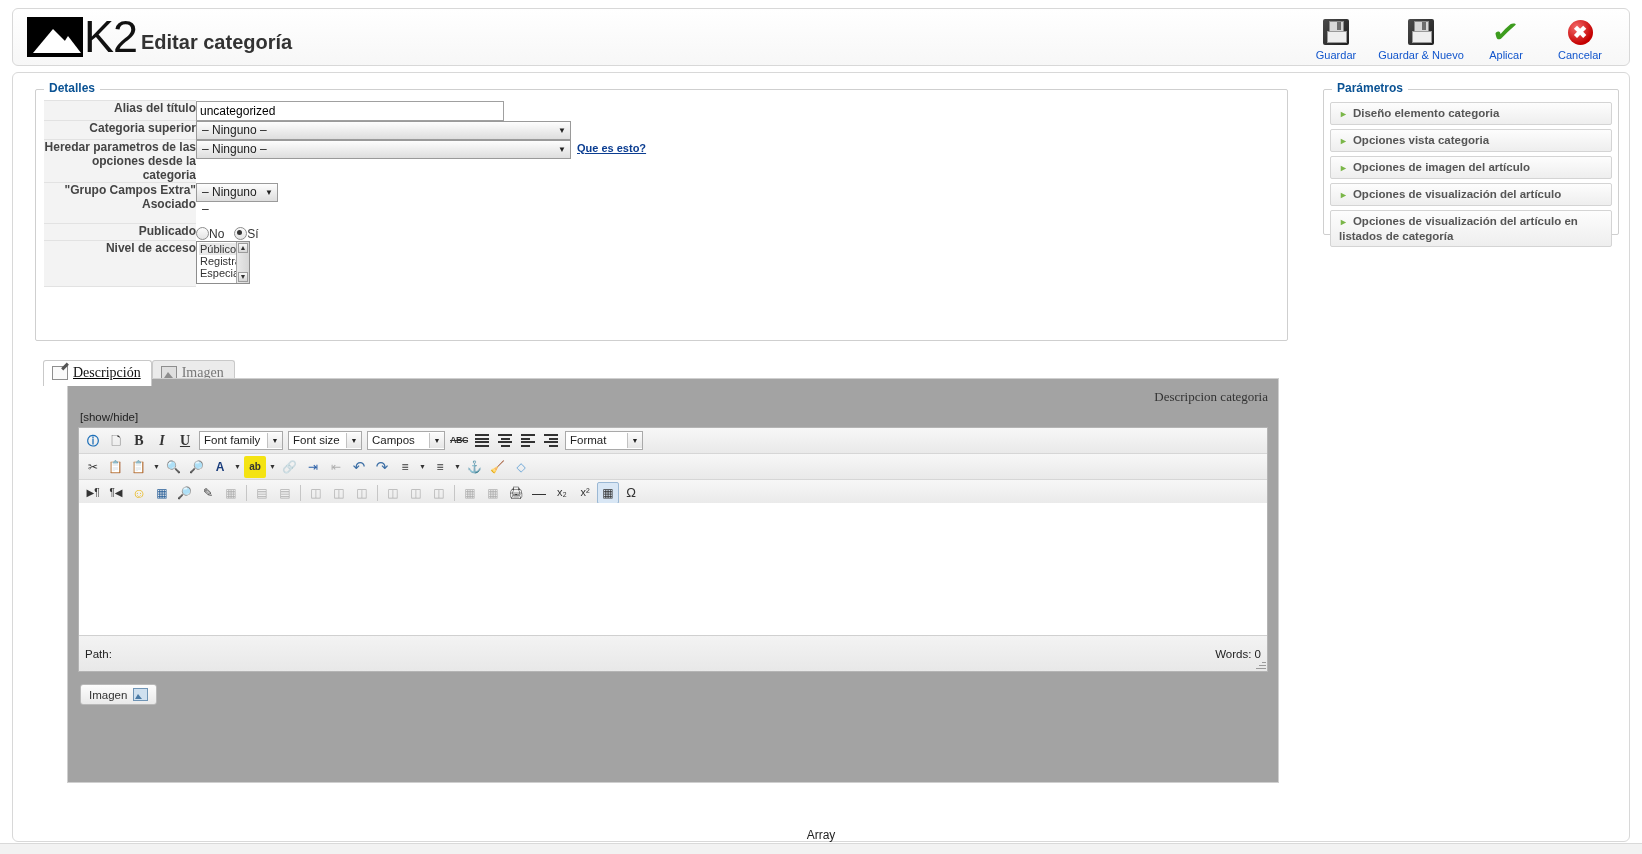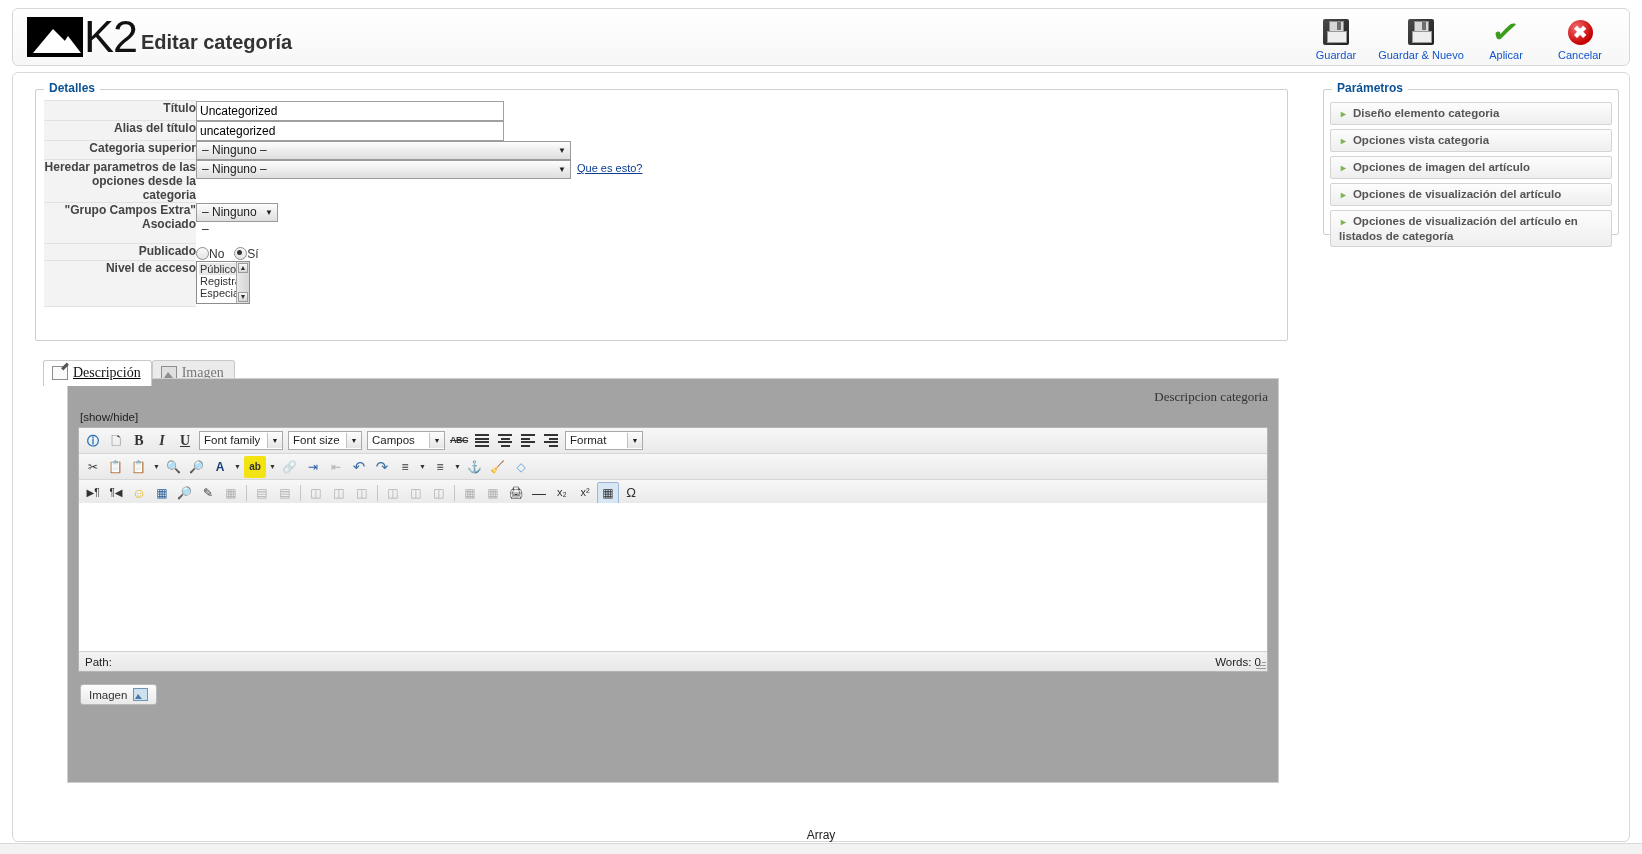--- a/index.html
+++ b/index.html
@@ -95,21 +95,21 @@
     display:inline-block;position:relative;
     height:17px;line-height:17px;font-size:12px;
     border:1px solid #9a9a9a;background:linear-gradient(#fdfdfd,#dedede);
     padding:0 20px 0 5px;box-sizing:content-box;color:#222;vertical-align:middle;
   }
   .sel.w370{width:348px;}
   .sel.w80{width:55px;}
   .sel:after{
     content:"\25BC";position:absolute;right:4px;top:0;font-size:8px;color:#222;
   }
-  .whatis{color:#0b3d91;font-weight:normal;text-decoration:underline;font-size:11px;margin-left:6px;}
+  .whatis{color:#0b3d91;font-weight:bold;text-decoration:underline;font-size:11px;margin-left:6px;}
 
   .radio-row{display:flex;align-items:center;padding-top:3px;}
   .radio{
     width:11px;height:11px;border-radius:50%;border:1px solid #8d8d8d;
     background:linear-gradient(#fbfbfb,#e4e4e4);display:inline-block;position:relative;
   }
   .radio.on:after{content:"";position:absolute;left:2px;top:2px;width:5px;height:5px;border-radius:50%;background:#333;}
   .radio-lbl{font-size:12px;color:#333;margin-right:10px;}
 
   .listbox{
@@ -191,21 +191,21 @@
   .mce-sel .dd{width:14px;height:15px;border-left:1px solid #c2c2c2;
     background:linear-gradient(#fbfbfb,#e6e6e6);
     display:flex;align-items:center;justify-content:center;font-size:7px;}
   .sel-ff{width:78px;}
   .sel-fs{width:68px;}
   .sel-st{width:72px;}
   .sel-fm{width:72px;}
 
   .mce-area{position:absolute;left:0;right:0;top:75px;bottom:21px;background:#fff;}
   .mce-status{
-    position:absolute;left:0;right:0;bottom:0;height:20px;
+    position:absolute;left:0;right:0;bottom:0;height:36px;
     background:linear-gradient(#f3f3f3,#e8e8e8);border-top:1px solid #d0d0d0;
     display:flex;align-items:center;justify-content:space-between;
     padding:0 6px;font-size:11.5px;color:#222;box-sizing:border-box;gap:45px;
   }
   .resize-grip{position:absolute;right:1px;bottom:1px;width:12px;height:12px;}
   .resize-grip i{position:absolute;right:0;background:#9a9a9a;height:1px;display:block;}
 
   .img-btn{
     position:absolute;left:12px;top:305px;
     display:inline-flex;align-items:center;gap:6px;
@@ -285,26 +285,20 @@
     </div>
   </div>
 
   <div class="body-wrap">
 
     <div class="fs details-fs">
       <div class="fs-legend">Detalles</div>
 
       <table class="form">
         <tbody>
-            <tr>
-          <td class="lbl">Título</td>
-          <td class="fld">
-            <input class="txt" type="text" value="Uncategorized" style="">
-          </td>
-        </tr>
         <tr>
           <td class="lbl">Alias del título</td>
           <td class="fld">
             <input class="txt" type="text" value="uncategorized" style="">
           </td>
         </tr>
         <tr>
           <td class="lbl">Categoria superior</td>
           <td class="fld">
             <span class="sel w370">– Ninguno –</span>

